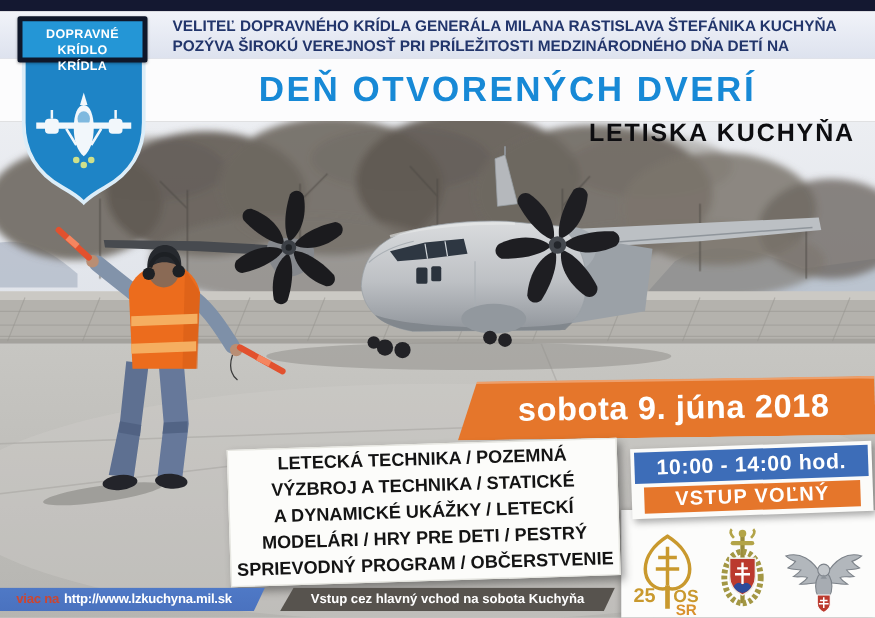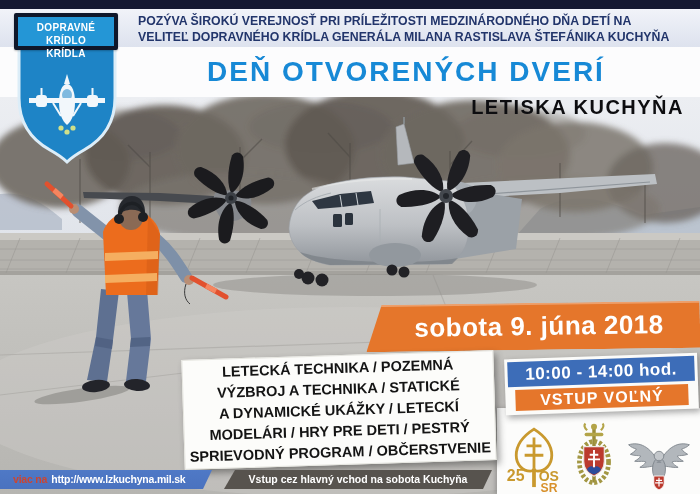--- a/index.html
+++ b/index.html
@@ -102,22 +102,22 @@
   }
 </style>
 </head>
 <body>
 
 <div class="poster">
 
   <div class="top-bar"></div>
 
   <div class="header-band">
+    <div>VELITEĽ DOPRAVNÉHO KRÍDLA GENERÁLA MILANA RASTISLAVA ŠTEFÁNIKA KUCHYŇA</div>
     <div>POZÝVA ŠIROKÚ VEREJNOSŤ PRI PRÍLEŽITOSTI MEDZINÁRODNÉHO DŇA DETÍ NA</div>
-    <div>VELITEĽ DOPRAVNÉHO KRÍDLA GENERÁLA MILANA RASTISLAVA ŠTEFÁNIKA KUCHYŇA</div>
   </div>
 
   <div class="title-band">
     <h1>DEŇ OTVORENÝCH DVERÍ</h1>
   </div>
 
   <div class="subtitle">LETISKA KUCHYŇA</div>
 
   <svg class="photo" width="700" height="397" viewBox="0 0 700 397">
     <defs>

